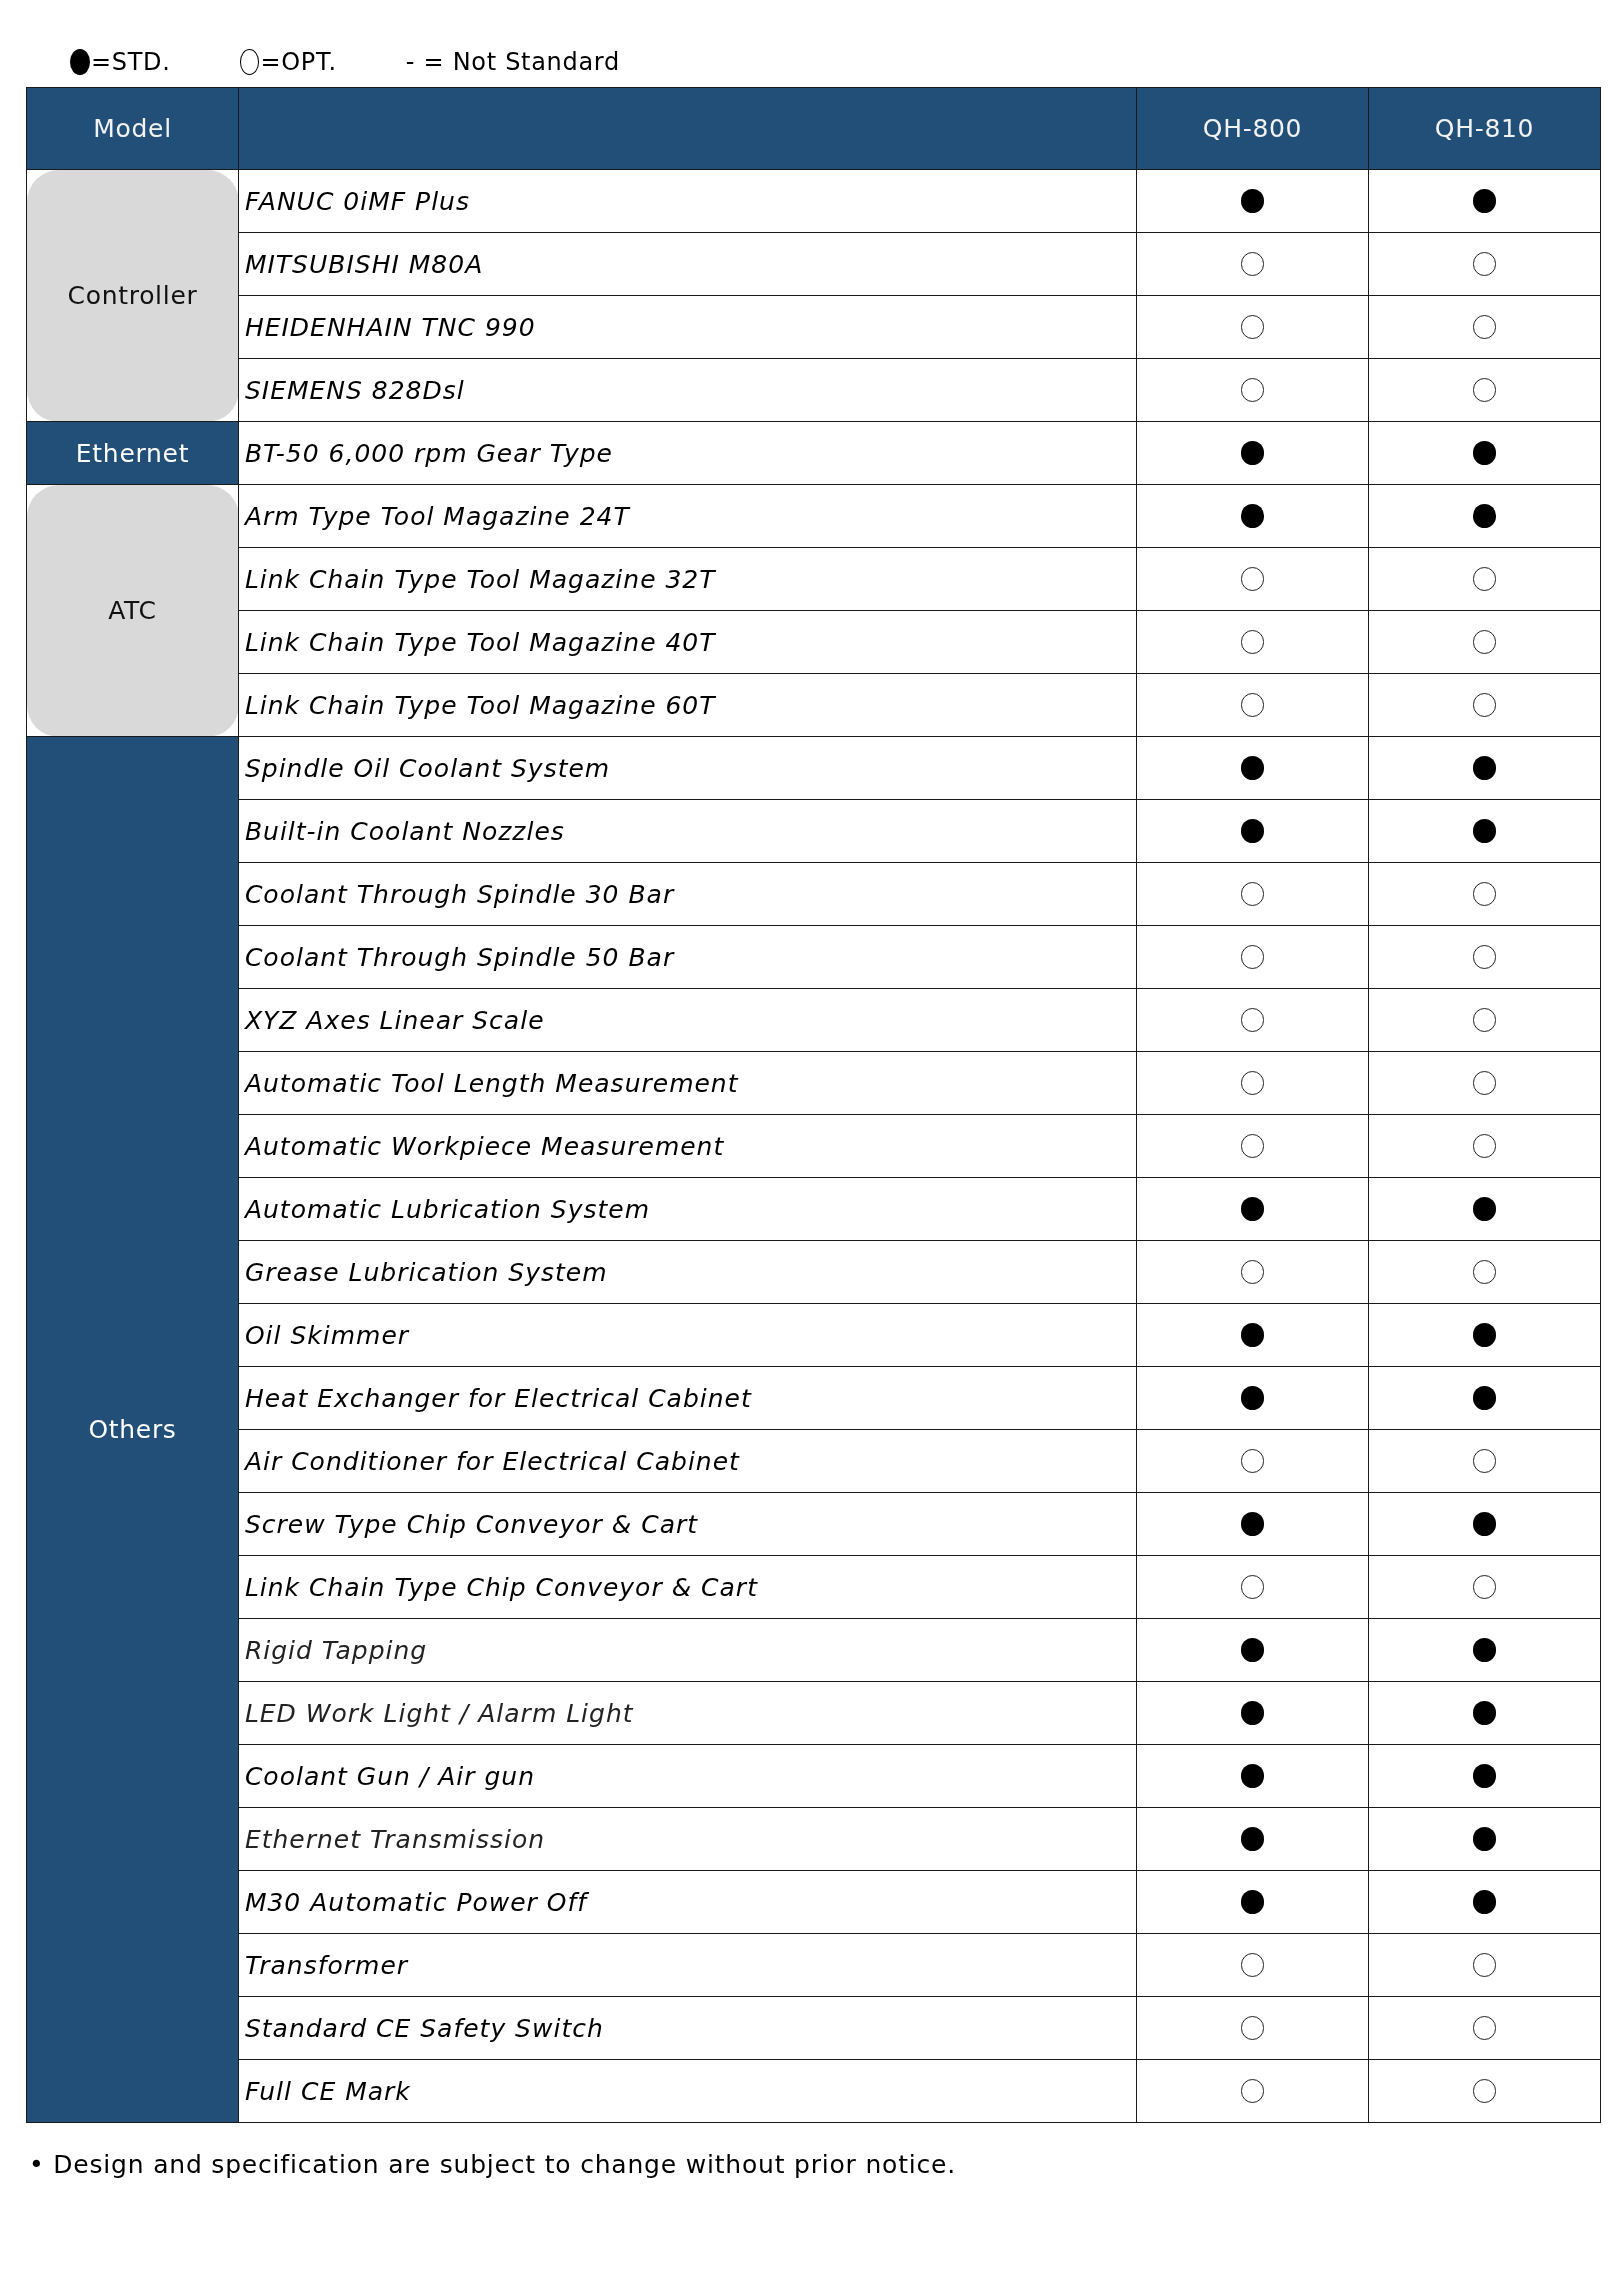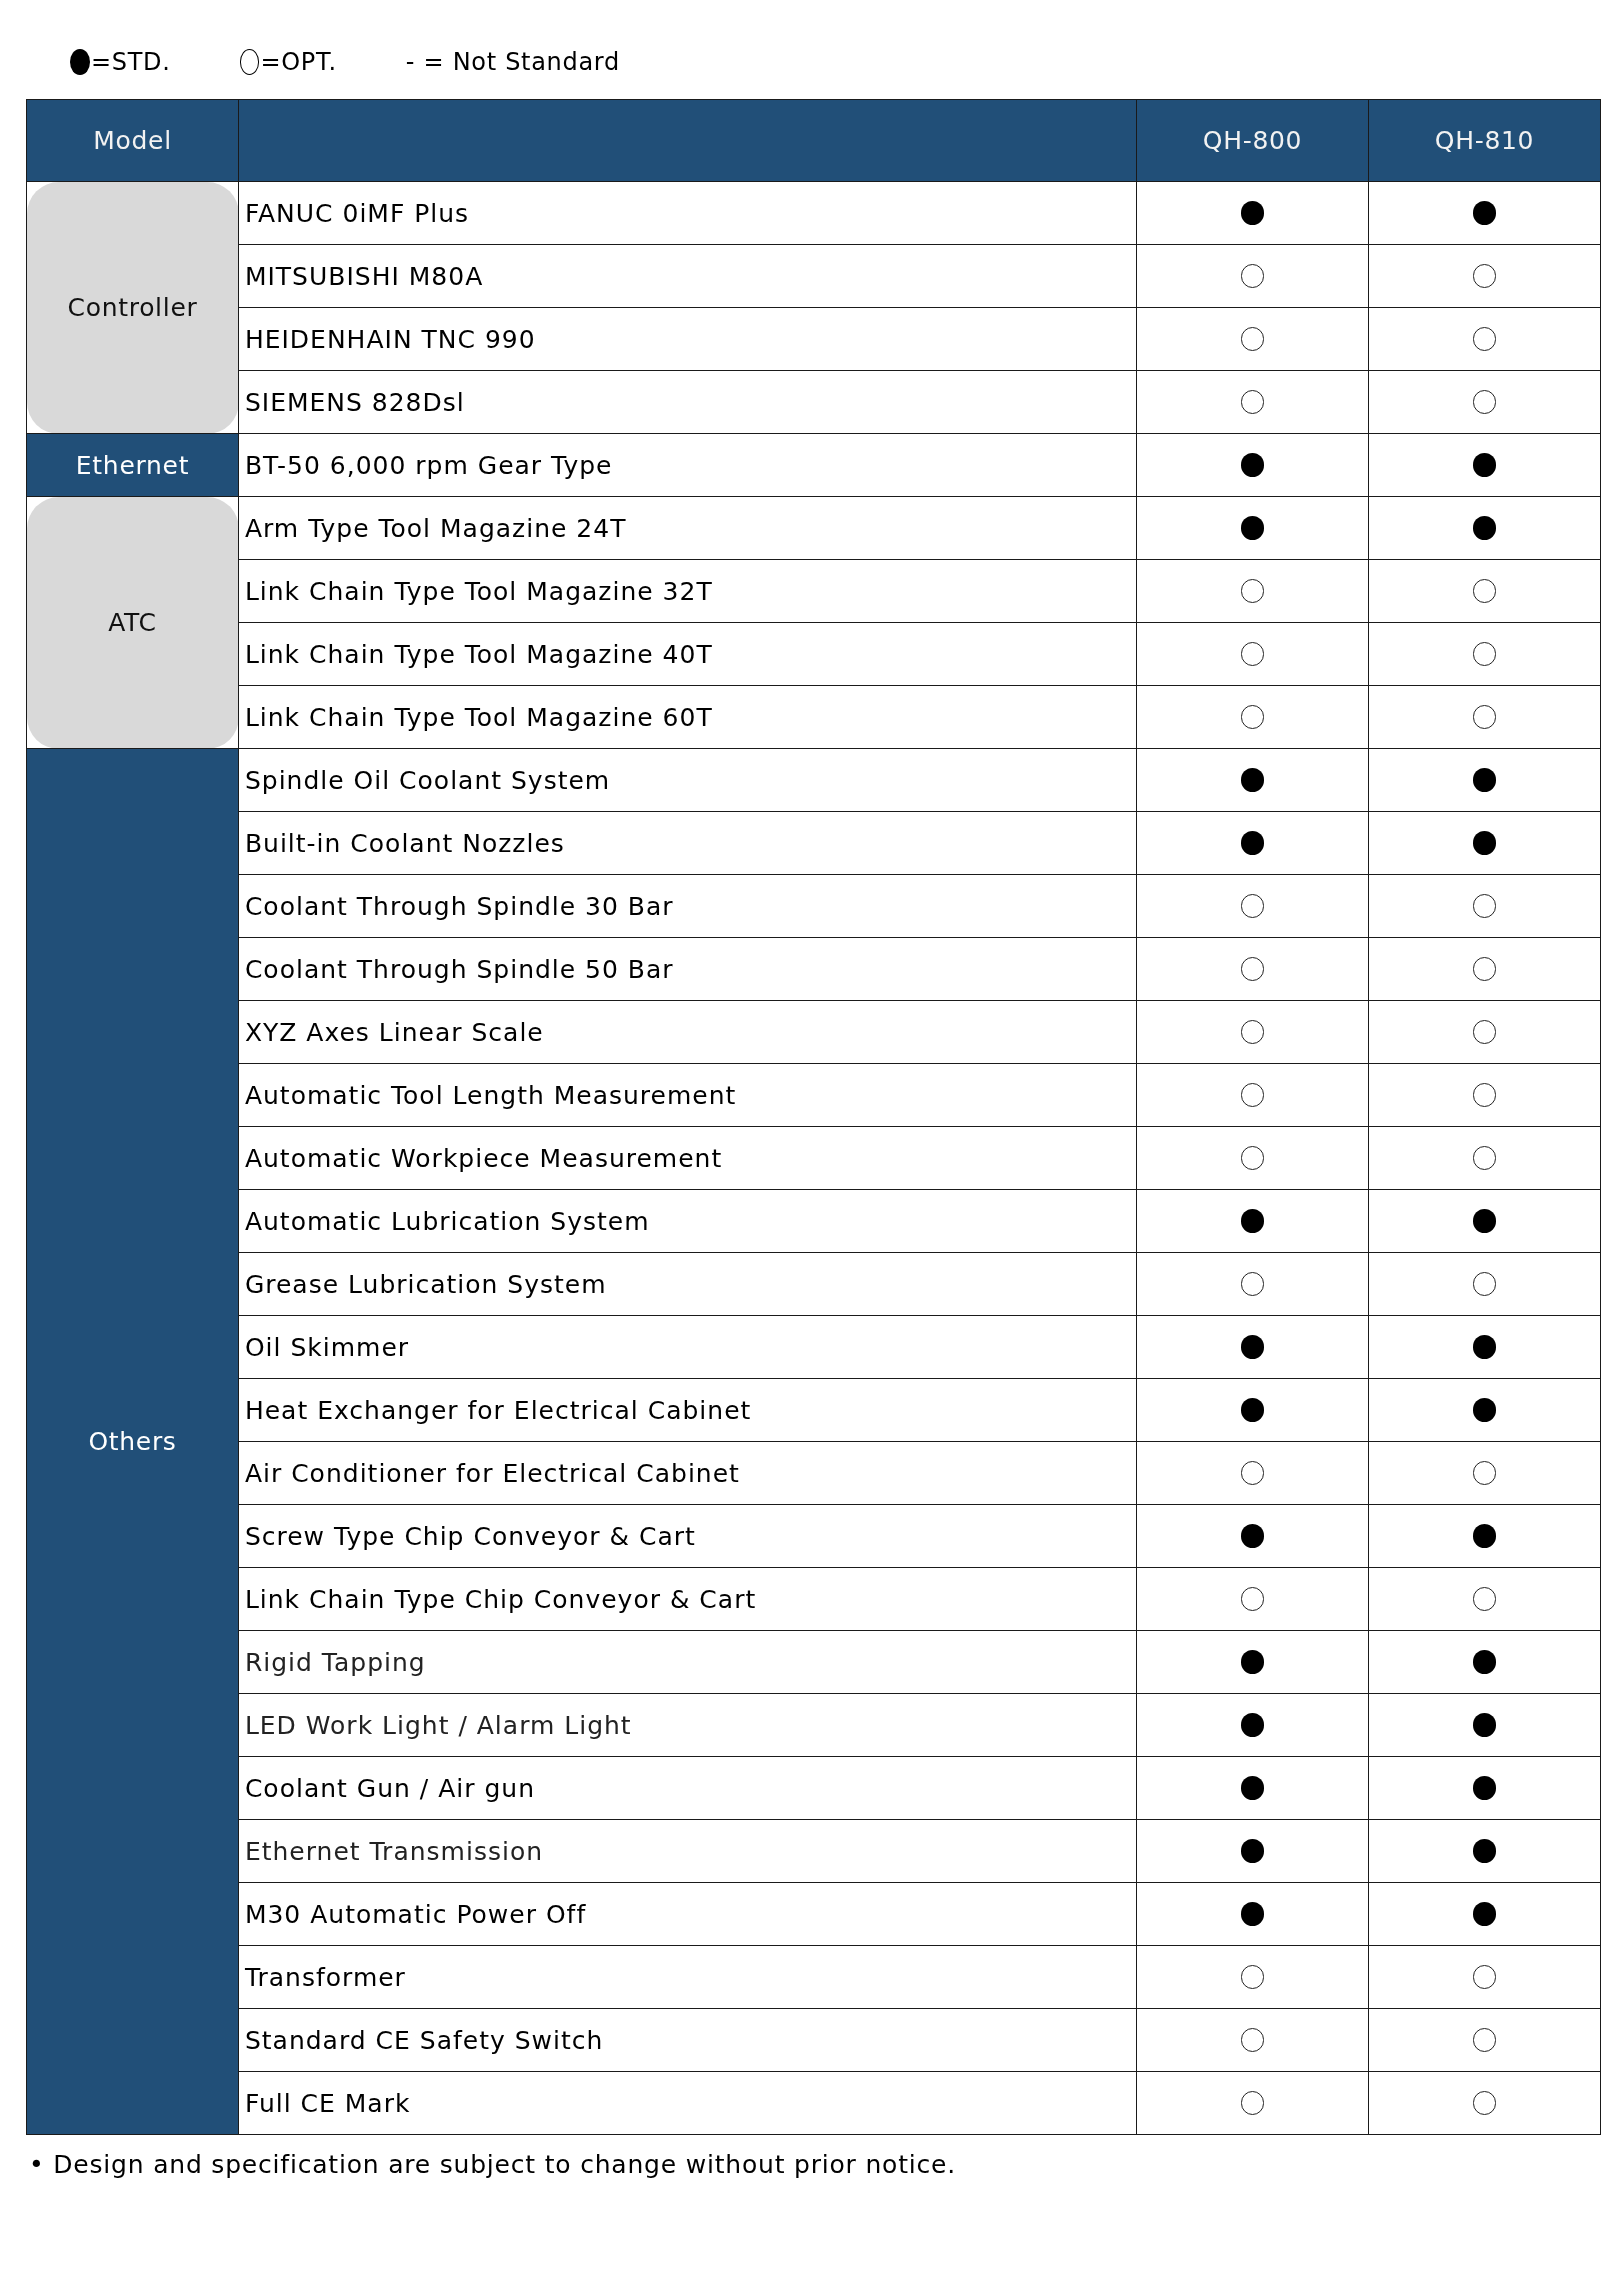--- a/index.html
+++ b/index.html
@@ -4,32 +4,32 @@
 <style>
   html, body { margin: 0; padding: 0; background: #ffffff; }
   body { width: 1623px; height: 2295px; position: relative; overflow: hidden;
          font-family: "DejaVu Sans", sans-serif; color: #000; }
   .legend { position: absolute; left: 42px; top: 47px; height: 30px; display: flex; align-items: center;
             font-size: 24px; letter-spacing: 0.7px; white-space: nowrap; }
   .legend .item { display: flex; align-items: center; margin-right: 41px; margin-left: 28px; }
   .legend .sym { display: inline-block; width: 19.6px; height: 26px; border-radius: 50%; box-sizing: border-box; margin-right: 1.3px; }
   .legend .sym.std { background: #000; }
   .legend .sym.opt { border: 1px solid #000; background: #fff; }
-  table.spec { position: absolute; left: 26px; top: 99px; width: 1574px; border-collapse: collapse; table-layout: fixed; }
+  table.spec { position: absolute; left: 26px; top: 87px; width: 1574px; border-collapse: collapse; table-layout: fixed; }
   table.spec col.c-cat { width: 212px; }
   table.spec col.c-desc { width: 898px; }
   table.spec col.c-m { width: 232px; }
   table.spec th, table.spec td { border: 1.3px solid #1a1a1a; padding: 0; box-sizing: border-box; }
   table.spec thead th { background: #214f78; color: #f2f2f2; height: 82px; font-weight: normal;
                         font-size: 25px; letter-spacing: 0.7px; text-align: center; }
   table.spec tbody td { height: 63px; }
   td.cat { text-align: center; font-size: 25px; letter-spacing: 0.7px; vertical-align: middle; }
   td.cat.gray { background: #d9d9d9; color: #111; border-radius: 32px; }
   td.cat.blue { background: #214f78; color: #ffffff; }
-  td.desc { background: #fff; font-size: 25px; letter-spacing: 1px; padding-left: 5.9px !important; white-space: nowrap; text-align: left; }
+  td.desc { background: #fff; font-size: 25px; letter-spacing: 1px; padding-left: 5.9px !important; white-space: nowrap; text-align: left; font-style: italic; }
   td.desc.soft { color: #222; }
   td.mark { text-align: center; background: #fff; }
   .dot { display: inline-block; width: 23.6px; height: 23.6px; border-radius: 50%; box-sizing: border-box; vertical-align: middle; }
   .dot.std { background: #000; }
   .dot.opt { border: 1px solid #222; background: #fff; }
   .group-start td { border-top: 2.6px solid #111; }
   .footnote { position: absolute; left: 29px; top: 2150px; font-size: 25px; letter-spacing: 0.8px; white-space: nowrap; }
 </style>
 </head>
 <body>

